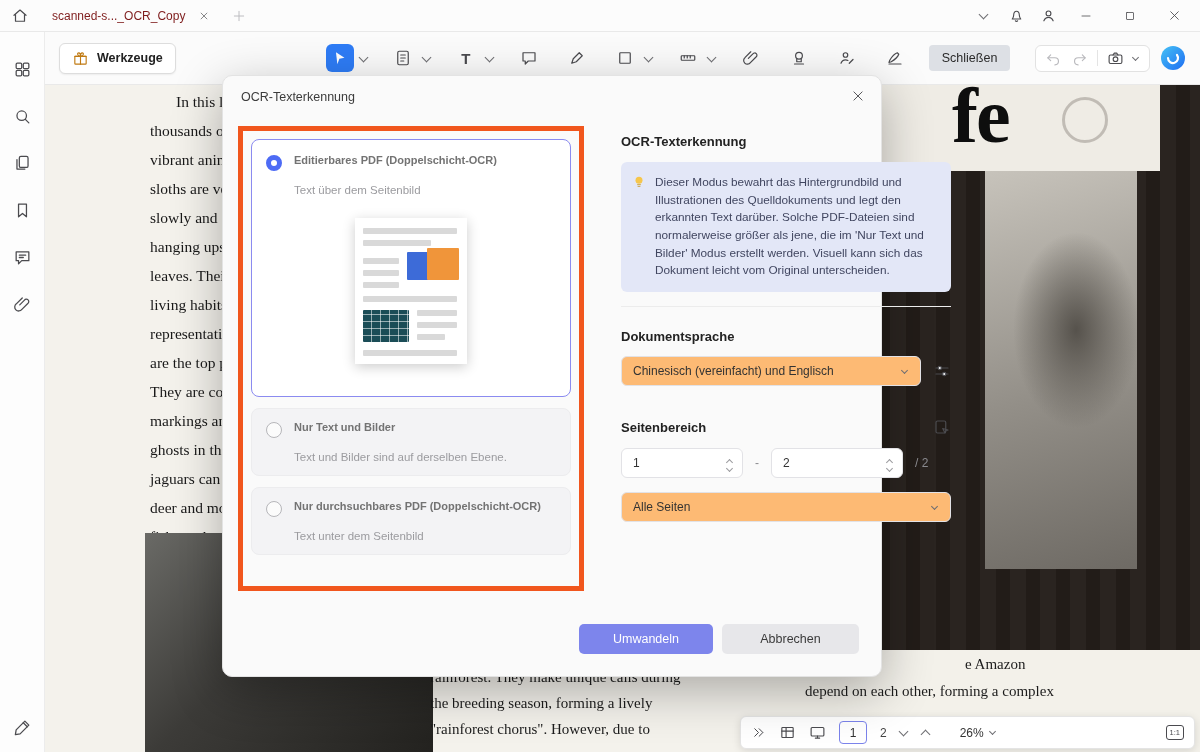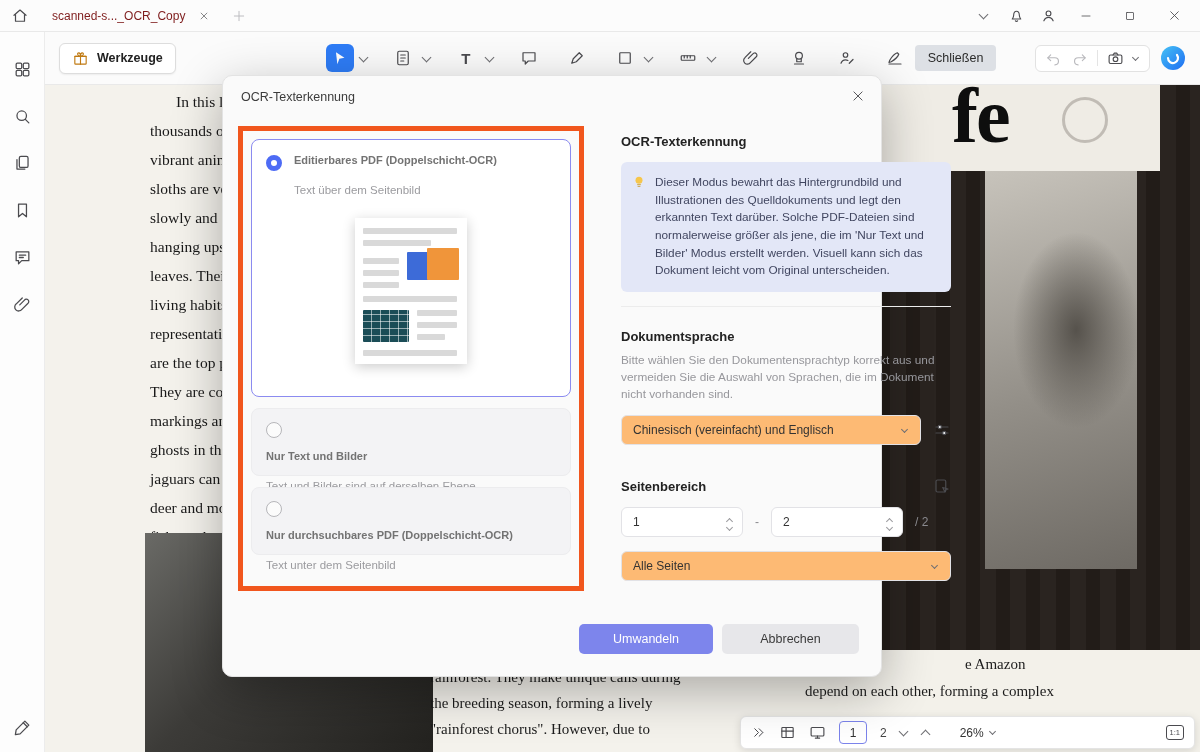--- a/index.html
+++ b/index.html
@@ -25,21 +25,21 @@
   .wz-btn{display:flex;align-items:center;gap:8px;background:#fff;border:1px solid #ddd;border-radius:6px;
           padding:6px 12px;font-weight:bold;font-size:12.5px;color:#222;box-shadow:0 1px 2px rgba(0,0,0,.06);cursor:pointer;}
   .tools{display:flex;align-items:center;gap:6px;margin-left:150px;}
   .tool{width:28px;height:28px;display:flex;align-items:center;justify-content:center;border-radius:6px;cursor:pointer;}
   .tool.active{background:#2e7cf6;}
   .tgap{width:8px;}
   .chv{width:6px;height:6px;border-right:1.5px solid #6e6e72;border-bottom:1.5px solid #6e6e72;
        transform:rotate(45deg);display:inline-block;margin:-2px 2px 0 0;}
   .chv.up{transform:rotate(-135deg);margin-top:4px;}
   .chv.sm{width:4px;height:4px;}
-  .close-tool{background:#dde0e5;border-radius:4px;padding:6px 13px;font-size:12.5px;color:#2b2b2b;cursor:pointer;}
+  .close-tool{margin-left:14px;background:#dde0e5;border-radius:4px;padding:6px 13px;font-size:12.5px;color:#2b2b2b;cursor:pointer;}
   .tb-tools-right{margin-left:auto;display:flex;align-items:center;gap:10px;}
   .pill{display:flex;align-items:center;gap:9px;border:1px solid #e2e2e2;background:#fff;border-radius:6px;padding:4px 9px;}
   .vsep{width:1px;height:16px;background:#e4e4e4;}
   .ai-circle{width:26px;height:26px;cursor:pointer;}
   
   .canvas{position:absolute;left:45px;top:85px;width:1155px;height:667px;background:#e8e6e2;overflow:hidden;}
   .paper-left{position:absolute;left:0;top:0;width:725px;height:667px;background:#f4f2ec;}
   .scan-col{position:absolute;left:105px;top:2px;font-family:"Liberation Serif",serif;font-size:15.5px;
             color:#191919;line-height:29px;white-space:nowrap;}
   .scan-col div:first-child{padding-left:26px;}
@@ -70,21 +70,21 @@
   .dialog{position:absolute;left:222px;top:75px;width:660px;height:602px;background:#fafafa;border:1px solid #e3e3e3;
           border-radius:10px;box-shadow:0 14px 50px rgba(0,0,0,.30);z-index:5;box-sizing:border-box;}
   .dlg-head{height:42px;display:flex;align-items:center;padding:0 18px;font-size:12.5px;color:#3c3c3c;}
   .dlg-close{position:absolute;right:16px;top:13px;cursor:pointer;}
   .opts{position:absolute;left:15px;top:50px;width:346px;height:465px;border:5px solid #f1561d;box-sizing:border-box;
         padding:8px;display:flex;flex-direction:column;gap:11px;}
   .card{border-radius:8px;box-sizing:border-box;cursor:pointer;}
   .card.sel{height:258px;background:#fff;border:1px solid #8b8bf0;}
   .card.plain{height:68px;background:#f3f3f5;border:1px solid #ececee;}
   .card-head{display:flex;align-items:flex-start;gap:12px;padding:14px 14px 0 14px;}
-  .card.plain .card-head{padding-top:12px;flex-direction:column;}
+  .card.plain .card-head{padding-top:12px;}
   .radio{width:16px;height:16px;border-radius:50%;box-sizing:border-box;flex:none;margin-top:1px;}
   .radio.on{border:5px solid #4d6bf5;background:#fff;}
   .radio.off{border:1.5px solid #b6b6ba;background:#fbfbfb;}
   .opt-label{font-size:11px;font-weight:bold;color:#737373;}
   .opt-sub{font-size:11.5px;color:#9b9b9f;margin-top:18px;}
   .illus{position:relative;width:112px;height:146px;margin:22px auto 0;background:#fff;box-shadow:0 3px 12px rgba(0,0,0,.2);}
   .illus i{position:absolute;display:block;background:#d9d9d9;border-radius:1px;}
   .rcol{position:absolute;left:398px;top:58px;width:330px;}
   .rc-h{font-size:13px;font-weight:bold;color:#222;}
   .info{position:relative;margin-top:13px;background:#e3e7f7;border-radius:6px;padding:12px 14px 12px 34px;
@@ -501,21 +501,20 @@
               <path d="M9.5 16.5h5M10.3 19.5h3.4" stroke="#caa23c" stroke-width="1.6" stroke-linecap="round"></path>
             </svg>
         </span>
         <span>Dieser Modus bewahrt das Hintergrundbild und Illustrationen des Quelldokuments und legt den erkannten Text darüber. Solche PDF-Dateien sind normalerweise größer als jene, die im 'Nur Text und Bilder' Modus erstellt werden. Visuell kann sich das Dokument leicht vom Original unterscheiden.</span>
       </div>
       <div class="divider"></div>
 
       <div class="sect">
         <span>Dokumentsprache</span>
       </div>
-      <div class="hint">Bitte wählen Sie den Dokumentensprachtyp korrekt aus und vermeiden Sie die Auswahl von Sprachen, die im Dokument nicht vorhanden sind.</div>
 
       <div class="row">
         <div class="select grow">
           <span>Chinesisch (vereinfacht) und Englisch</span>
           <span class="chv sm"></span>
         </div>
         <span class="sbtn">
           <svg class="s" width="18" height="18" viewBox="0 0 24 24">
               <path d="M4 8h16M4 16h16"></path>
               <circle cx="9" cy="8" r="2.2" fill="#fafafa"></circle>

